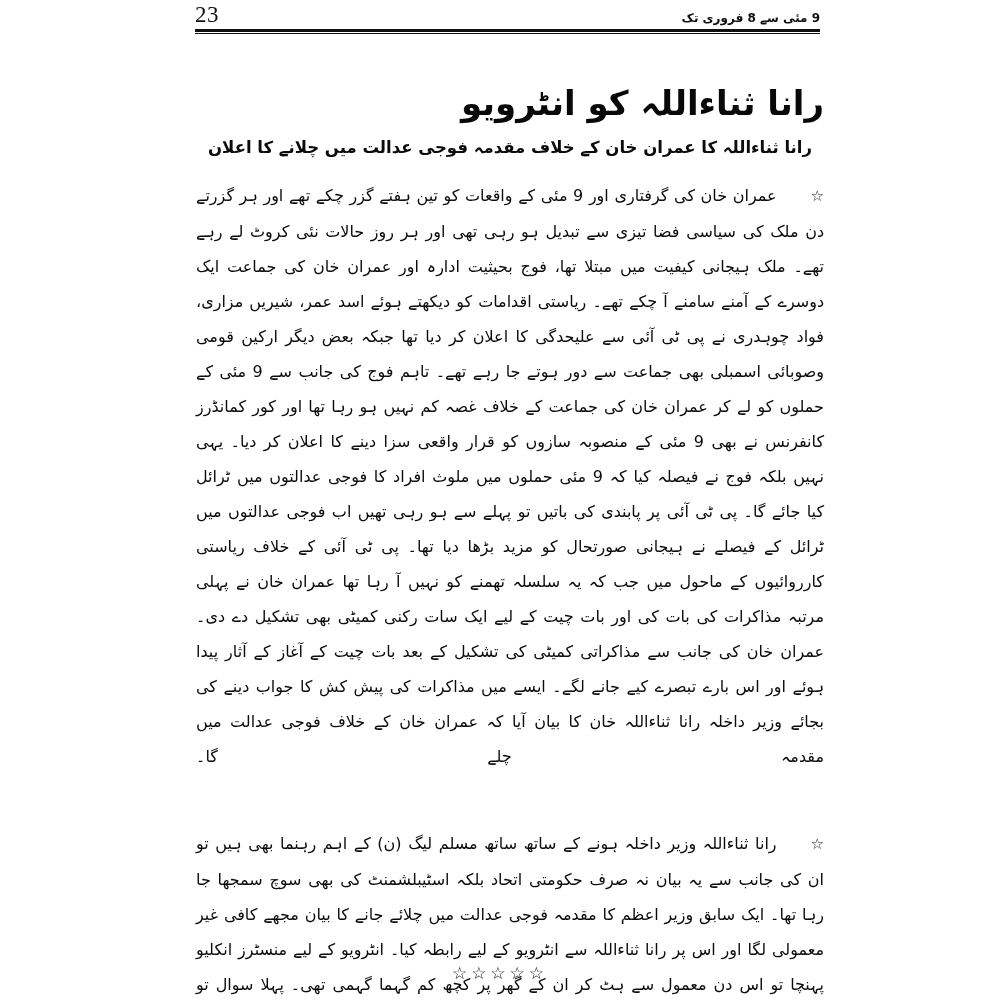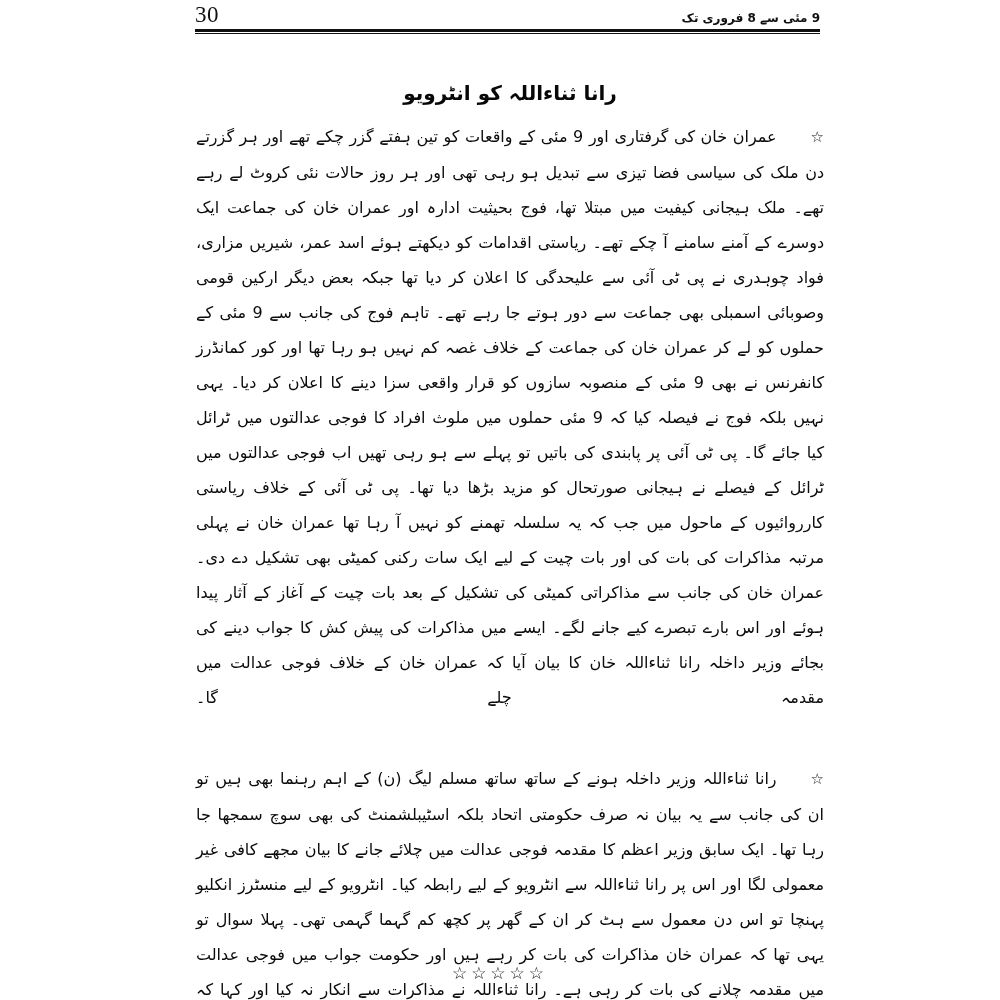--- a/index.html
+++ b/index.html
@@ -71,43 +71,43 @@
     position: absolute;
     top: 60px;
     left: 196px;
     width: 628px;
     direction: rtl;
     text-align: justify;
     text-justify: inter-word;
   }
 
   .doc-title {
-    text-align: center;
-    font-size: 20px;
+    text-align: right;
+    font-size: 34px;
     font-weight: 700;
     line-height: 1.5;
     margin: 18px 0 6px 0;
     color: #080808;
     letter-spacing: 0.2px;
   }
 
   .doc-subtitle {
     text-align: center;
     font-size: 16.5px;
     font-weight: 700;
     line-height: 1.55;
     margin: 0 0 10px 0;
     color: #0b0b0b;
   }
 
   .para {
     position: relative;
     font-size: 16px;
     line-height: 35px;
-    margin: 11px 0 2px 0;
+    margin: 17px 0 2px 0;
     text-align: justify;
     color: #0b0b0b;
     word-spacing: 0.5px;
   }
 
   .para .bullet {
     display: inline-block;
     font-size: 15px;
     line-height: 35px;
     vertical-align: baseline;
@@ -139,30 +139,31 @@
     line-height: 1;
   }
 </style>
 </head>
 <body>
 
 <div class="page">
 
   <div class="header-zone">
     <div class="header-row">
-      <span class="page-number">30</span>
+      <span class="page-number">23</span>
       <span class="running-title">9 مئی سے 8 فروری تک</span>
     </div>
     <div class="header-rule"></div>
   </div>
 
   <div class="content">
 
     <h1 class="doc-title">رانا ثناءاللہ کو انٹرویو</h1>
 
+    <h2 class="doc-subtitle">رانا ثناءاللہ کا عمران خان کے خلاف مقدمہ فوجی عدالت میں چلانے کا اعلان</h2>
 
     <p class="para">
       <span class="bullet">☆</span><span class="ptext">عمران خان کی گرفتاری اور 9 مئی کے واقعات کو تین ہفتے گزر چکے تھے اور ہر گزرتے دن ملک کی سیاسی فضا تیزی سے تبدیل ہو رہی تھی اور ہر روز حالات نئی کروٹ لے رہے تھے۔ ملک ہیجانی کیفیت میں مبتلا تھا، فوج بحیثیت ادارہ اور عمران خان کی جماعت ایک دوسرے کے آمنے سامنے آ چکے تھے۔ ریاستی اقدامات کو دیکھتے ہوئے اسد عمر، شیریں مزاری، فواد چوہدری نے پی ٹی آئی سے علیحدگی کا اعلان کر دیا تھا جبکہ بعض دیگر ارکین قومی وصوبائی اسمبلی بھی جماعت سے دور ہوتے جا رہے تھے۔ تاہم فوج کی جانب سے 9 مئی کے حملوں کو لے کر عمران خان کی جماعت کے خلاف غصہ کم نہیں ہو رہا تھا اور کور کمانڈرز کانفرنس نے بھی 9 مئی کے منصوبہ سازوں کو قرار واقعی سزا دینے کا اعلان کر دیا۔ یہی نہیں بلکہ فوج نے فیصلہ کیا کہ 9 مئی حملوں میں ملوث افراد کا فوجی عدالتوں میں ٹرائل کیا جائے گا۔ پی ٹی آئی پر پابندی کی باتیں تو پہلے سے ہو رہی تھیں اب فوجی عدالتوں میں ٹرائل کے فیصلے نے ہیجانی صورتحال کو مزید بڑھا دیا تھا۔ پی ٹی آئی کے خلاف ریاستی کارروائیوں کے ماحول میں جب کہ یہ سلسلہ تھمنے کو نہیں آ رہا تھا عمران خان نے پہلی مرتبہ مذاکرات کی بات کی اور بات چیت کے لیے ایک سات رکنی کمیٹی بھی تشکیل دے دی۔ عمران خان کی جانب سے مذاکراتی کمیٹی کی تشکیل کے بعد بات چیت کے آغاز کے آثار پیدا ہوئے اور اس بارے تبصرے کیے جانے لگے۔ ایسے میں مذاکرات کی پیش کش کا جواب دینے کی بجائے وزیر داخلہ رانا ثناءاللہ خان کا بیان آیا کہ عمران خان کے خلاف فوجی عدالت میں مقدمہ چلے گا۔</span>
     </p>
 
     <p class="para">
       <span class="bullet">☆</span><span class="ptext">رانا ثناءاللہ وزیر داخلہ ہونے کے ساتھ ساتھ مسلم لیگ (ن) کے اہم رہنما بھی ہیں تو ان کی جانب سے یہ بیان نہ صرف حکومتی اتحاد بلکہ اسٹیبلشمنٹ کی بھی سوچ سمجھا جا رہا تھا۔ ایک سابق وزیر اعظم کا مقدمہ فوجی عدالت میں چلائے جانے کا بیان مجھے کافی غیر معمولی لگا اور اس پر رانا ثناءاللہ سے انٹرویو کے لیے رابطہ کیا۔ انٹرویو کے لیے منسٹرز انکلیو پہنچا تو اس دن معمول سے ہٹ کر ان کے گھر پر کچھ کم گہما گہمی تھی۔ پہلا سوال تو یہی تھا کہ عمران خان مذاکرات کی بات کر رہے ہیں اور حکومت جواب میں فوجی عدالت میں مقدمہ چلانے کی بات کر رہی ہے۔ رانا ثناءاللہ نے مذاکرات سے انکار نہ کیا اور کہا کہ اگر عمران خان مذاکرات چاہتے ہیں تو شہباز شریف کو فون کریں۔</span>
     </p>
 
   </div>

